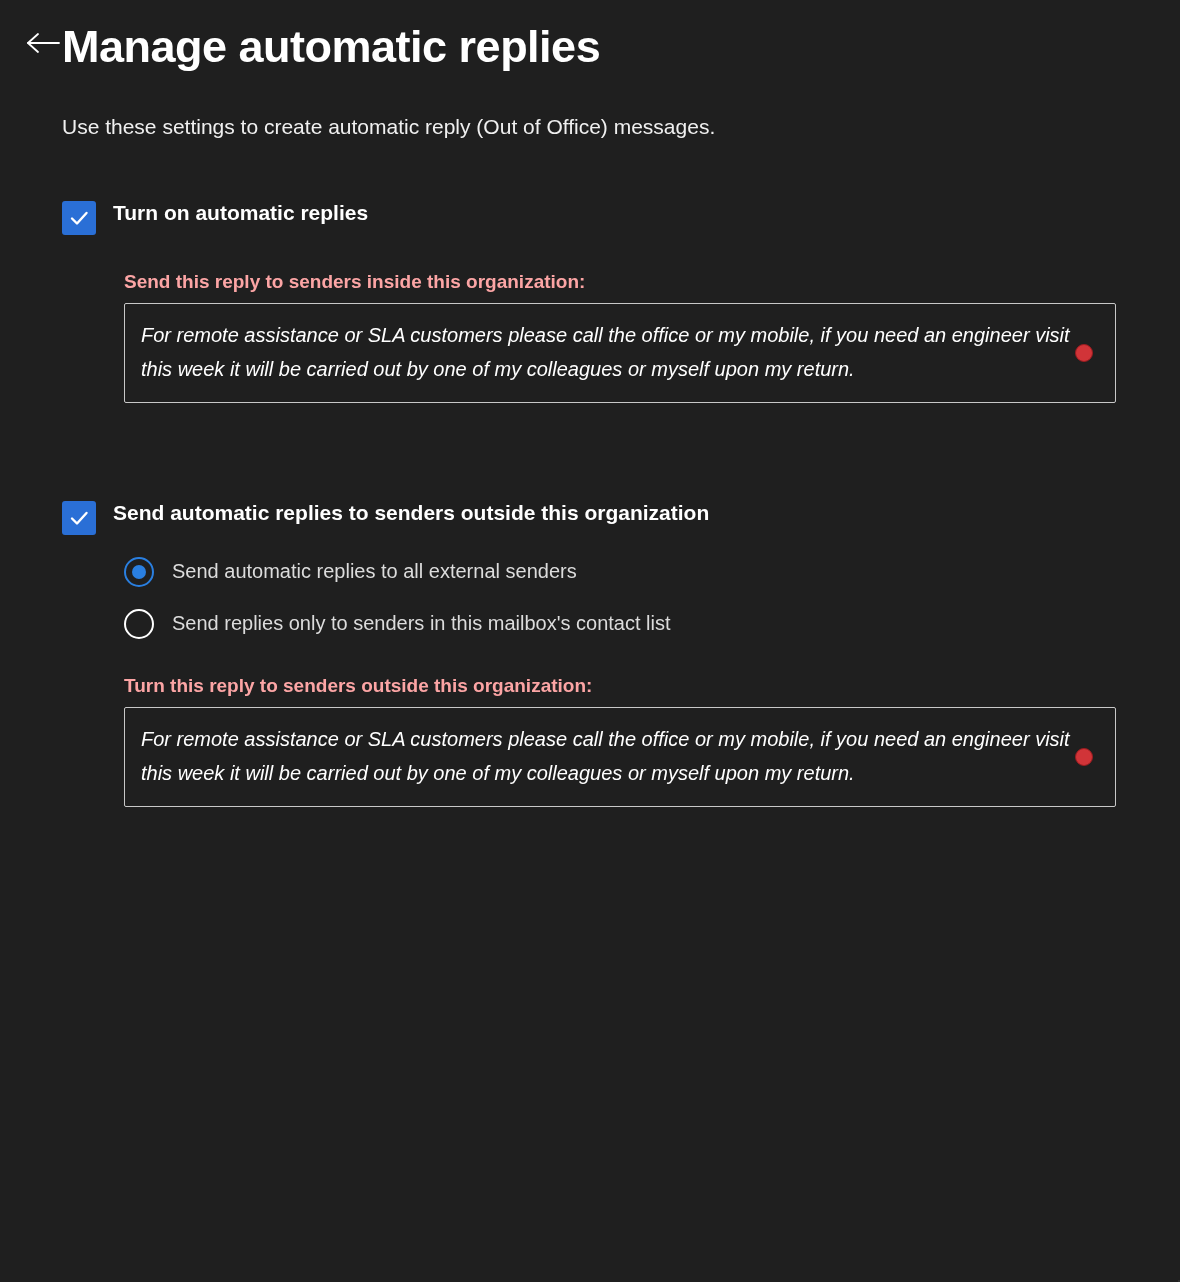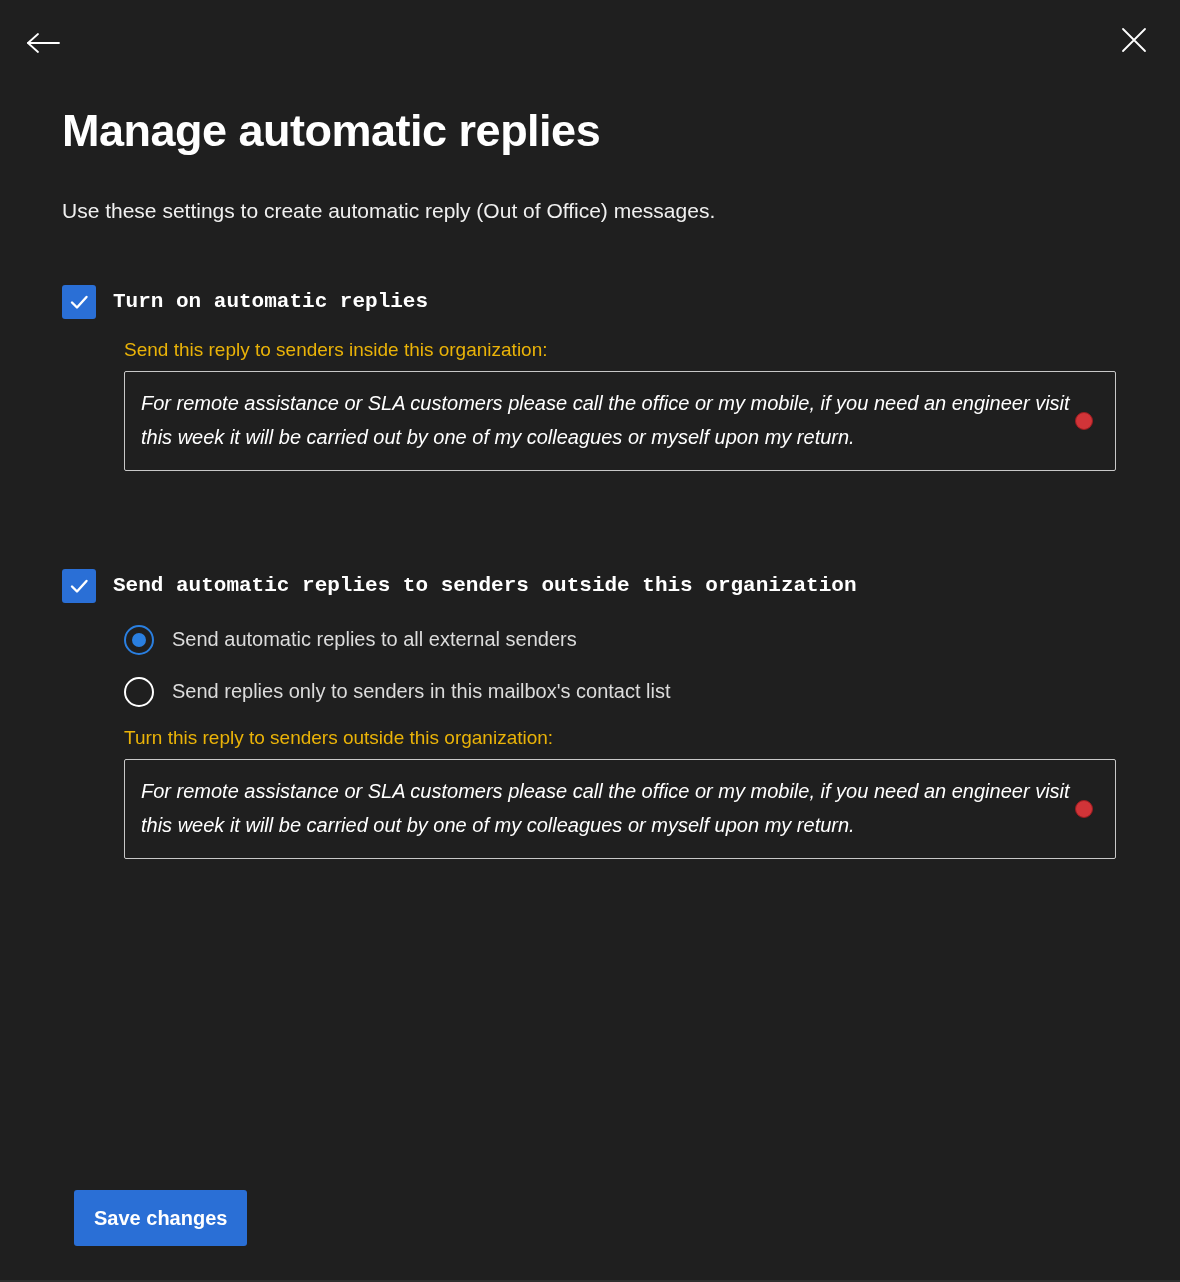--- a/index.html
+++ b/index.html
@@ -13,21 +13,21 @@
     overflow: hidden;
     font-family: "Liberation Sans", sans-serif;
     color: #ffffff;
     position: relative;
   }
   .panel {
     position: absolute;
     inset: 0;
     background: #1f1f1f;
     display: flex;
-    flex-direction: column;
+    flex-direction: row;
   }
 
   
   .topbar {
     height: 84px;
     position: relative;
     flex: none;
   }
   .back-btn {
     position: absolute;
@@ -71,25 +71,24 @@
   .subtitle {
     font-size: 21px;
     color: #f0f0f0;
     margin-top: 43px;
     font-weight: 400;
   }
 
   
   .check-row {
     display: flex;
-    align-items: center;
+    align-items: flex-start;
     margin-top: 62px;
     cursor: pointer;
     width: fit-content;
-    font-family: Liberation Mono, monospace;
   }
   .check-row.second { margin-top: 98px; }
   .checkbox {
     width: 34px;
     height: 34px;
     background: #2a6fd6;
     border-radius: 3px;
     display: flex;
     align-items: center;
     justify-content: center;
@@ -101,23 +100,23 @@
     font-weight: bold;
     margin-left: 17px;
     color: #ffffff;
     white-space: nowrap;
   }
 
   
   .field-group { margin-left: 62px; }
   .field-label {
     font-size: 19px;
-    font-weight: normal;
-    color: #eab308;
-    margin-top: 20px;
+    font-weight: bold;
+    color: #fca5a5;
+    margin-top: 36px;
     margin-bottom: 10px;
   }
   .textbox {
     position: relative;
     border: 1px solid #c8c8c8;
     background: #1f1f1f;
     border-radius: 2px;
     padding: 14px 38px 16px 16px;
     min-height: 86px;
     box-sizing: border-box;

